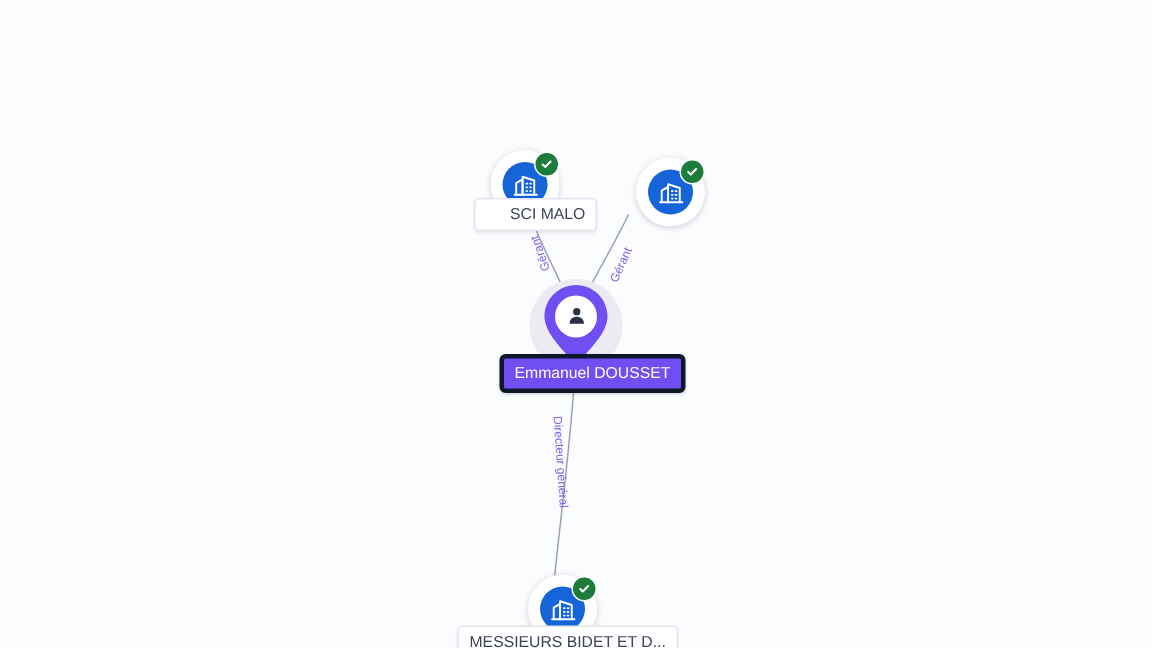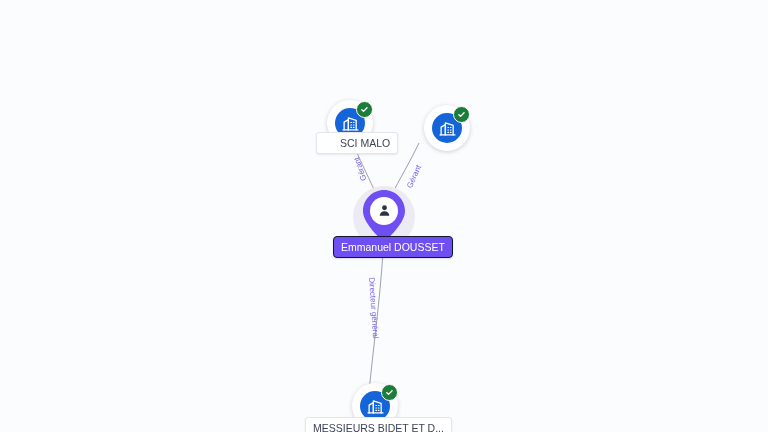--- a/index.html
+++ b/index.html
@@ -107,21 +107,21 @@
   }
   .label-company {
     background: #ffffff;
     color: #3c4257;
     border: 1px solid #e3e6ef;
     box-shadow: 0 1px 2px rgba(40,50,80,0.10);
   }
   .label-person {
     background: #6f4ef2;
     color: #ffffff;
-    border: 1px solid #0f172a;
+    border: 3px solid #0f172a;
     border-radius: 4px;
     font-size: 10.5px;
     box-shadow: 0 1px 2px rgba(40,50,80,0.16);
   }
 
   
   .edge-label {
     position: absolute;
     font-size: 8px;
     color: #7b61e8;

